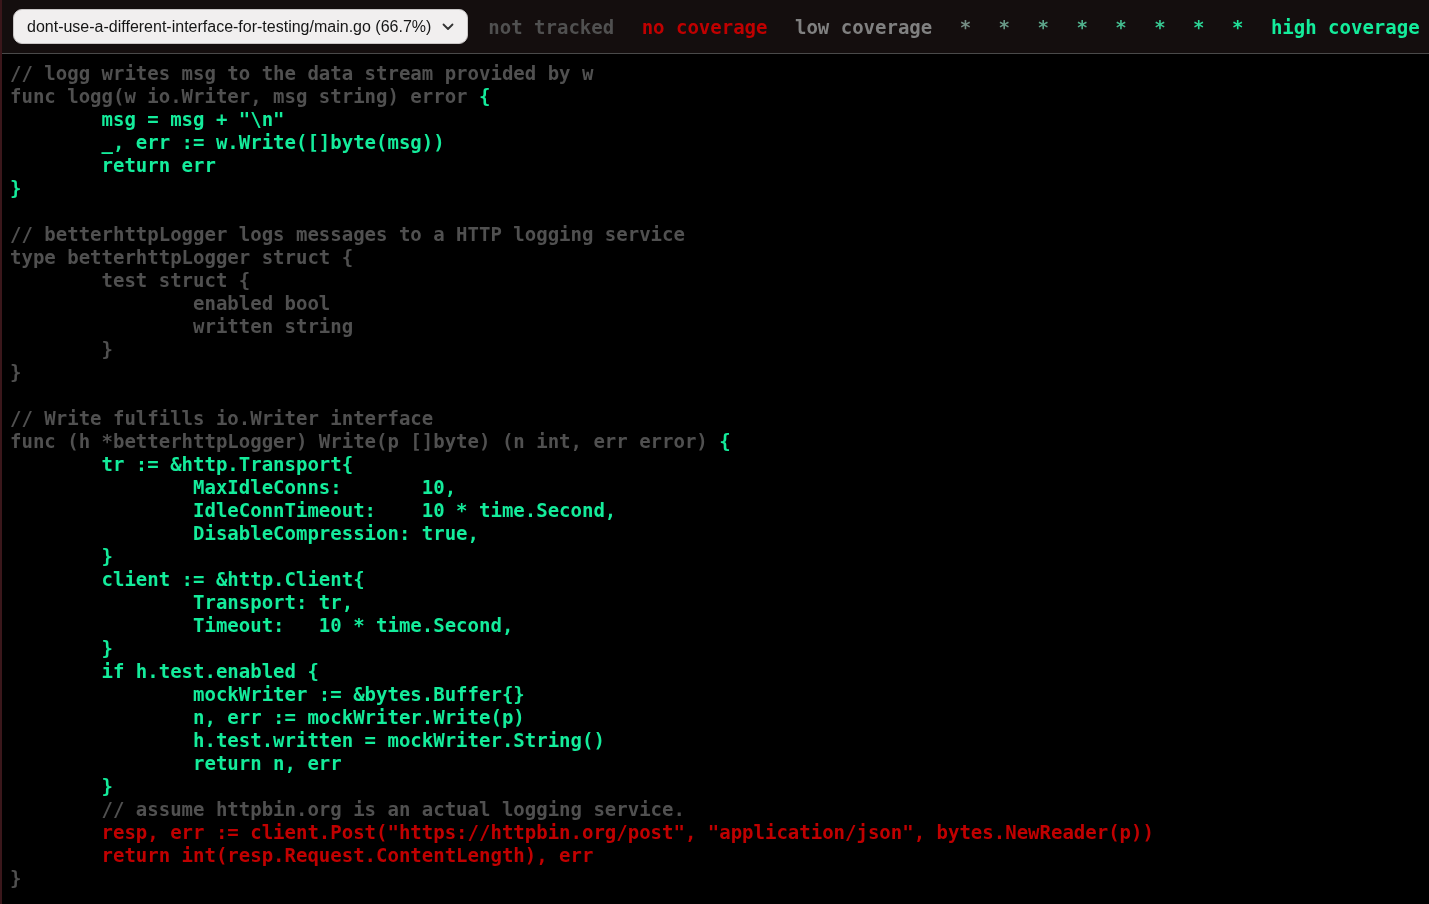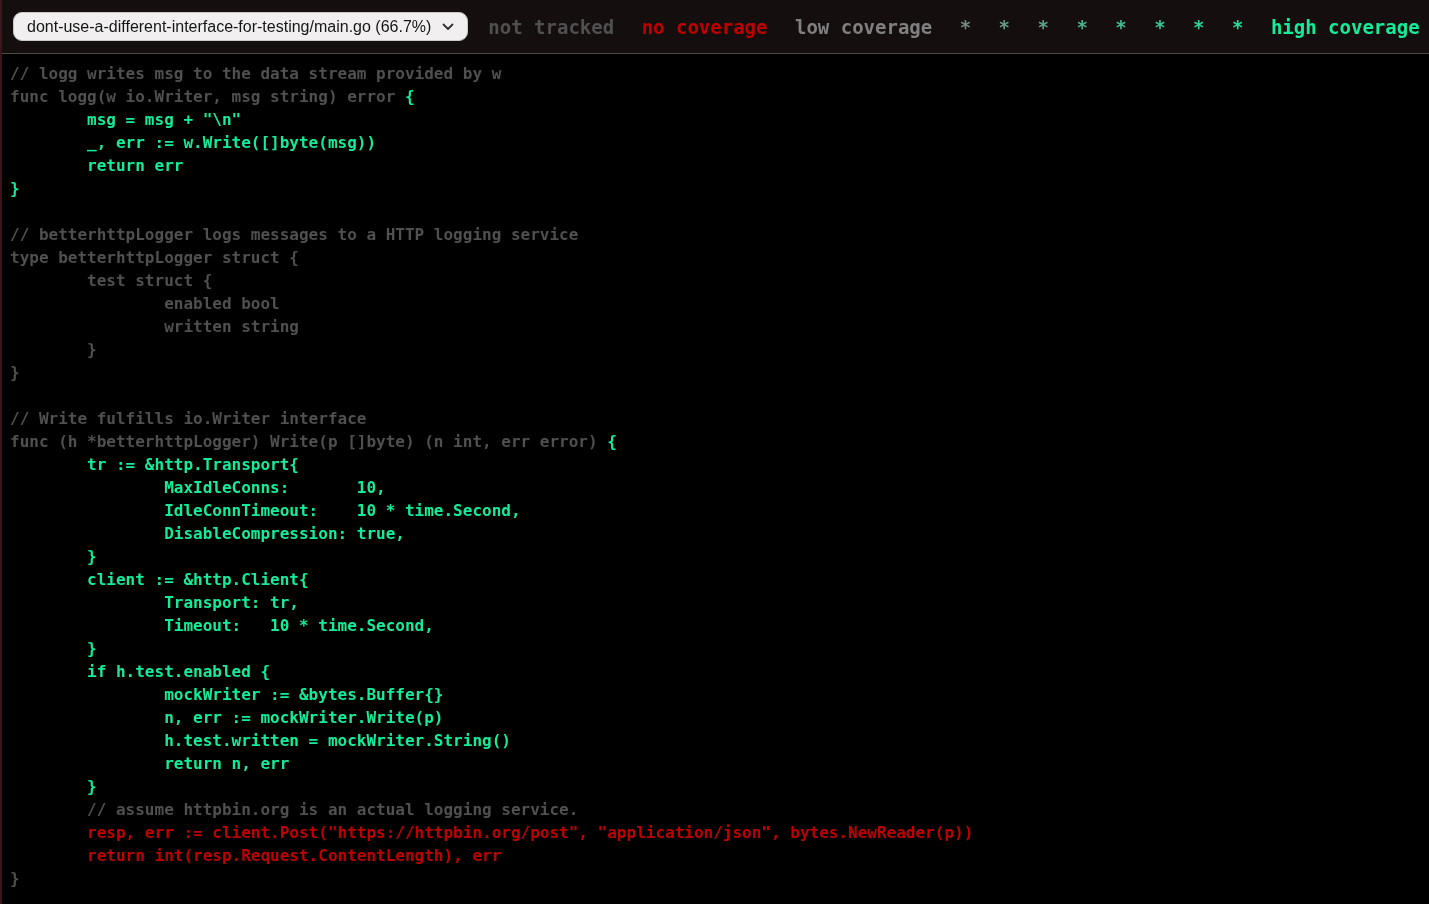--- a/index.html
+++ b/index.html
@@ -29,21 +29,21 @@
   }
   #nav { margin-left: 13px; flex: 0 0 auto; }
   .file-select {
     display: inline-flex;
     align-items: center;
     gap: 11px;
     background: #f1efef;
     color: #161616;
     border: 1px solid #c9c6c6;
     border-radius: 9px;
-    height: 29px;
+    height: 35px;
     padding: 0 13px;
     font: 16px "Liberation Sans", sans-serif;
     cursor: pointer;
     white-space: nowrap;
     text-align: center;
   }
   .file-select svg { display: block; }
   #legend {
     margin-left: 12px;
     font-family: "DejaVu Sans Mono", "Liberation Mono", monospace;
@@ -51,21 +51,21 @@
     font-size: 19px;
     white-space: pre;
     flex: 1 1 auto;
     overflow: hidden;
   }
   #legend span { margin: 0 8px; }
   #content {
     margin: 8px 0 0 10px;
     font-family: "DejaVu Sans Mono", "Liberation Mono", monospace;
     font-weight: bold;
-    font-size: 16px;
+    font-size: 19px;
     line-height: 23px;
     white-space: pre;
   }
   .code-line { min-height: 23px; }
 </style>
 </head>
 <body>
 
 <div id="edge-stripe"></div>
 

